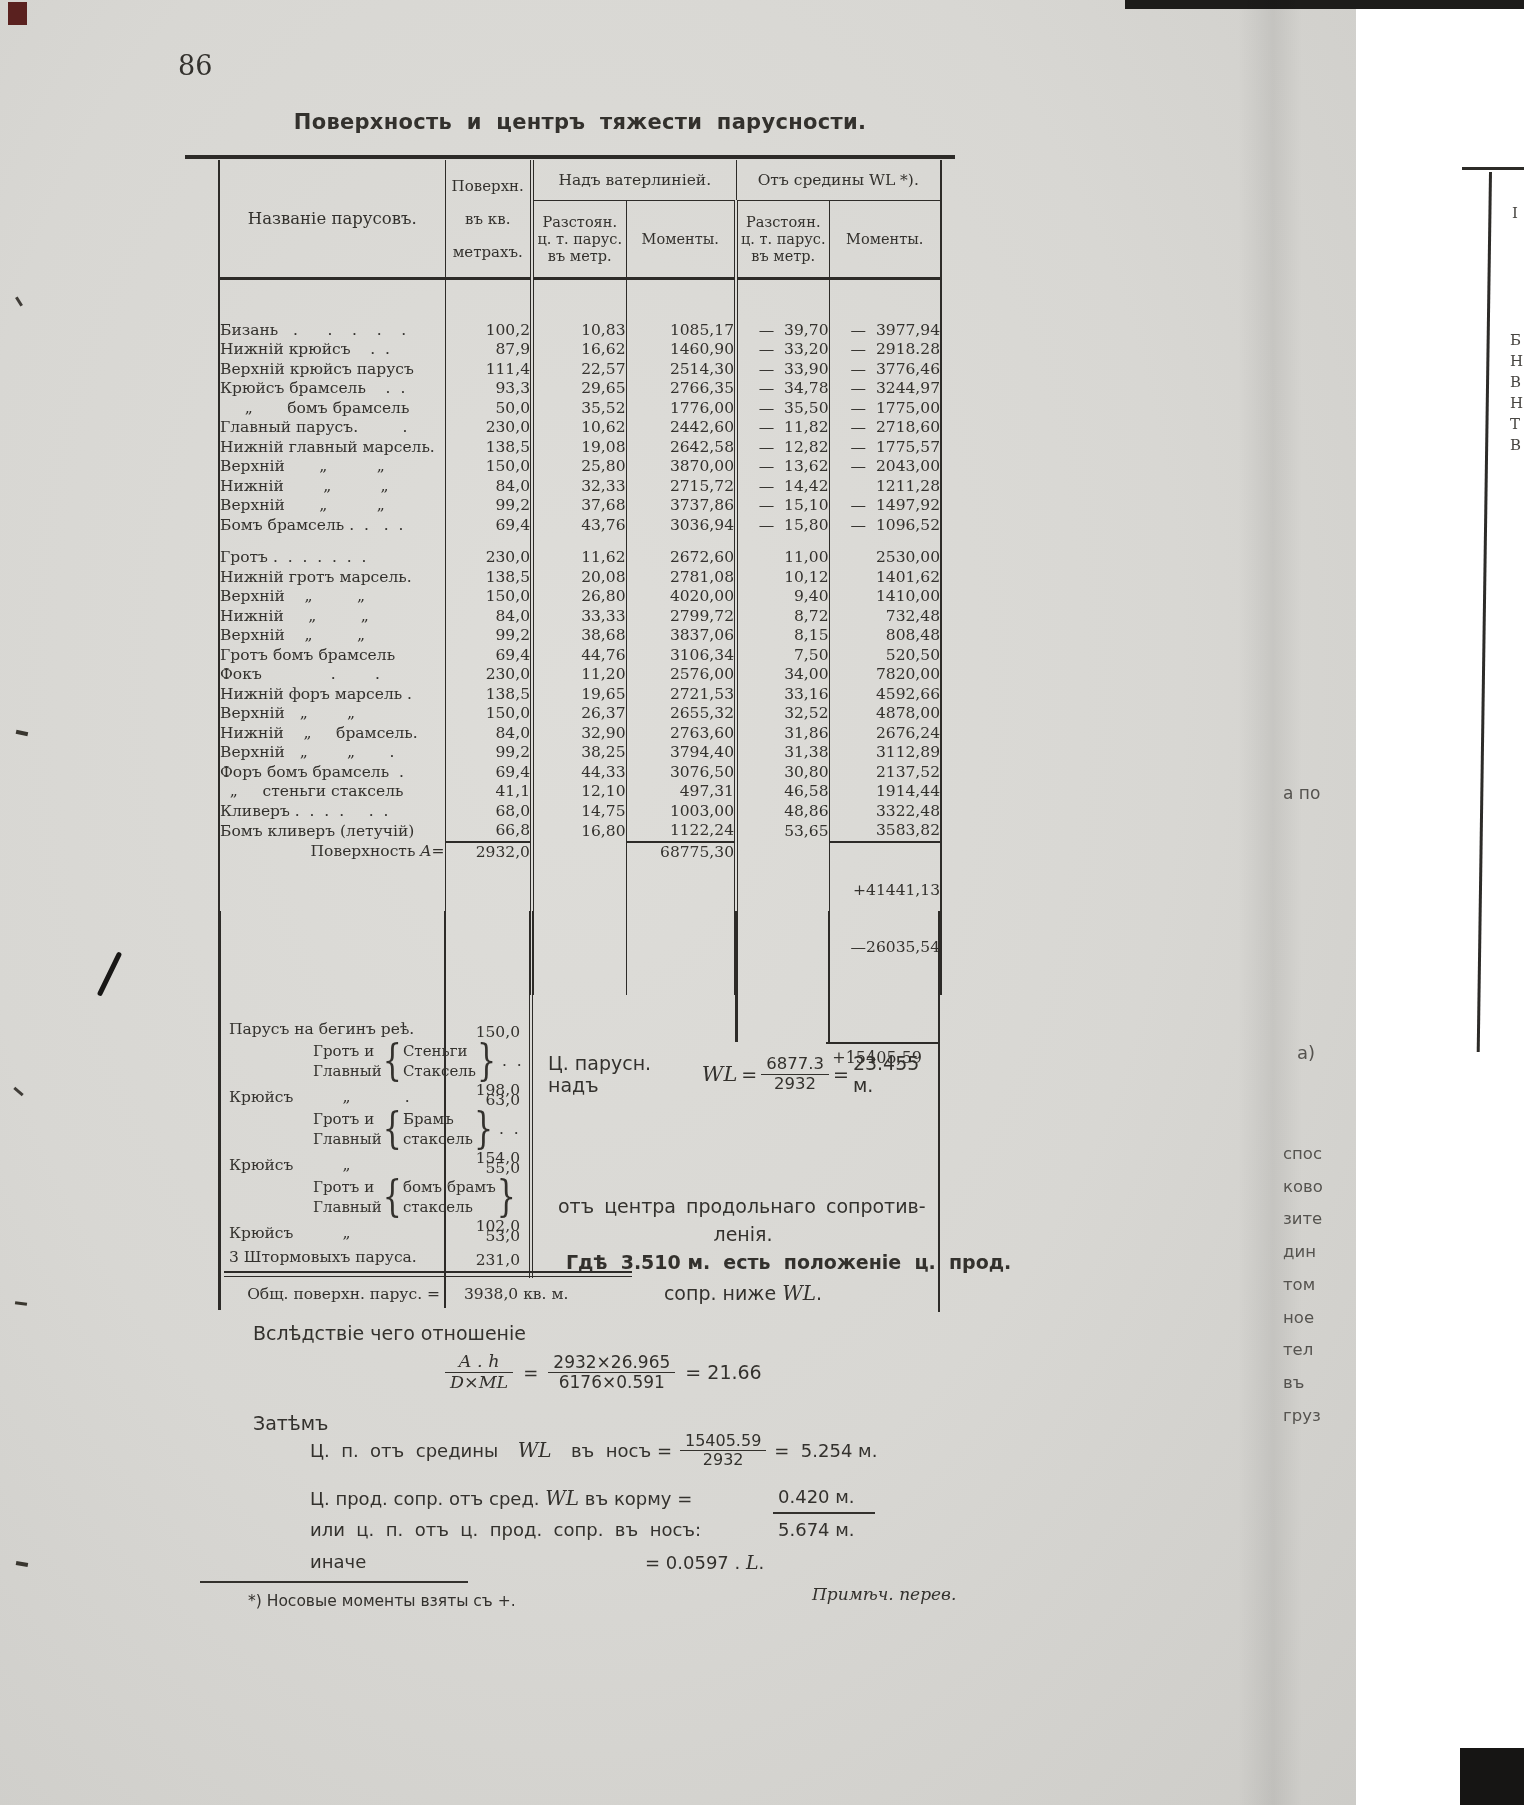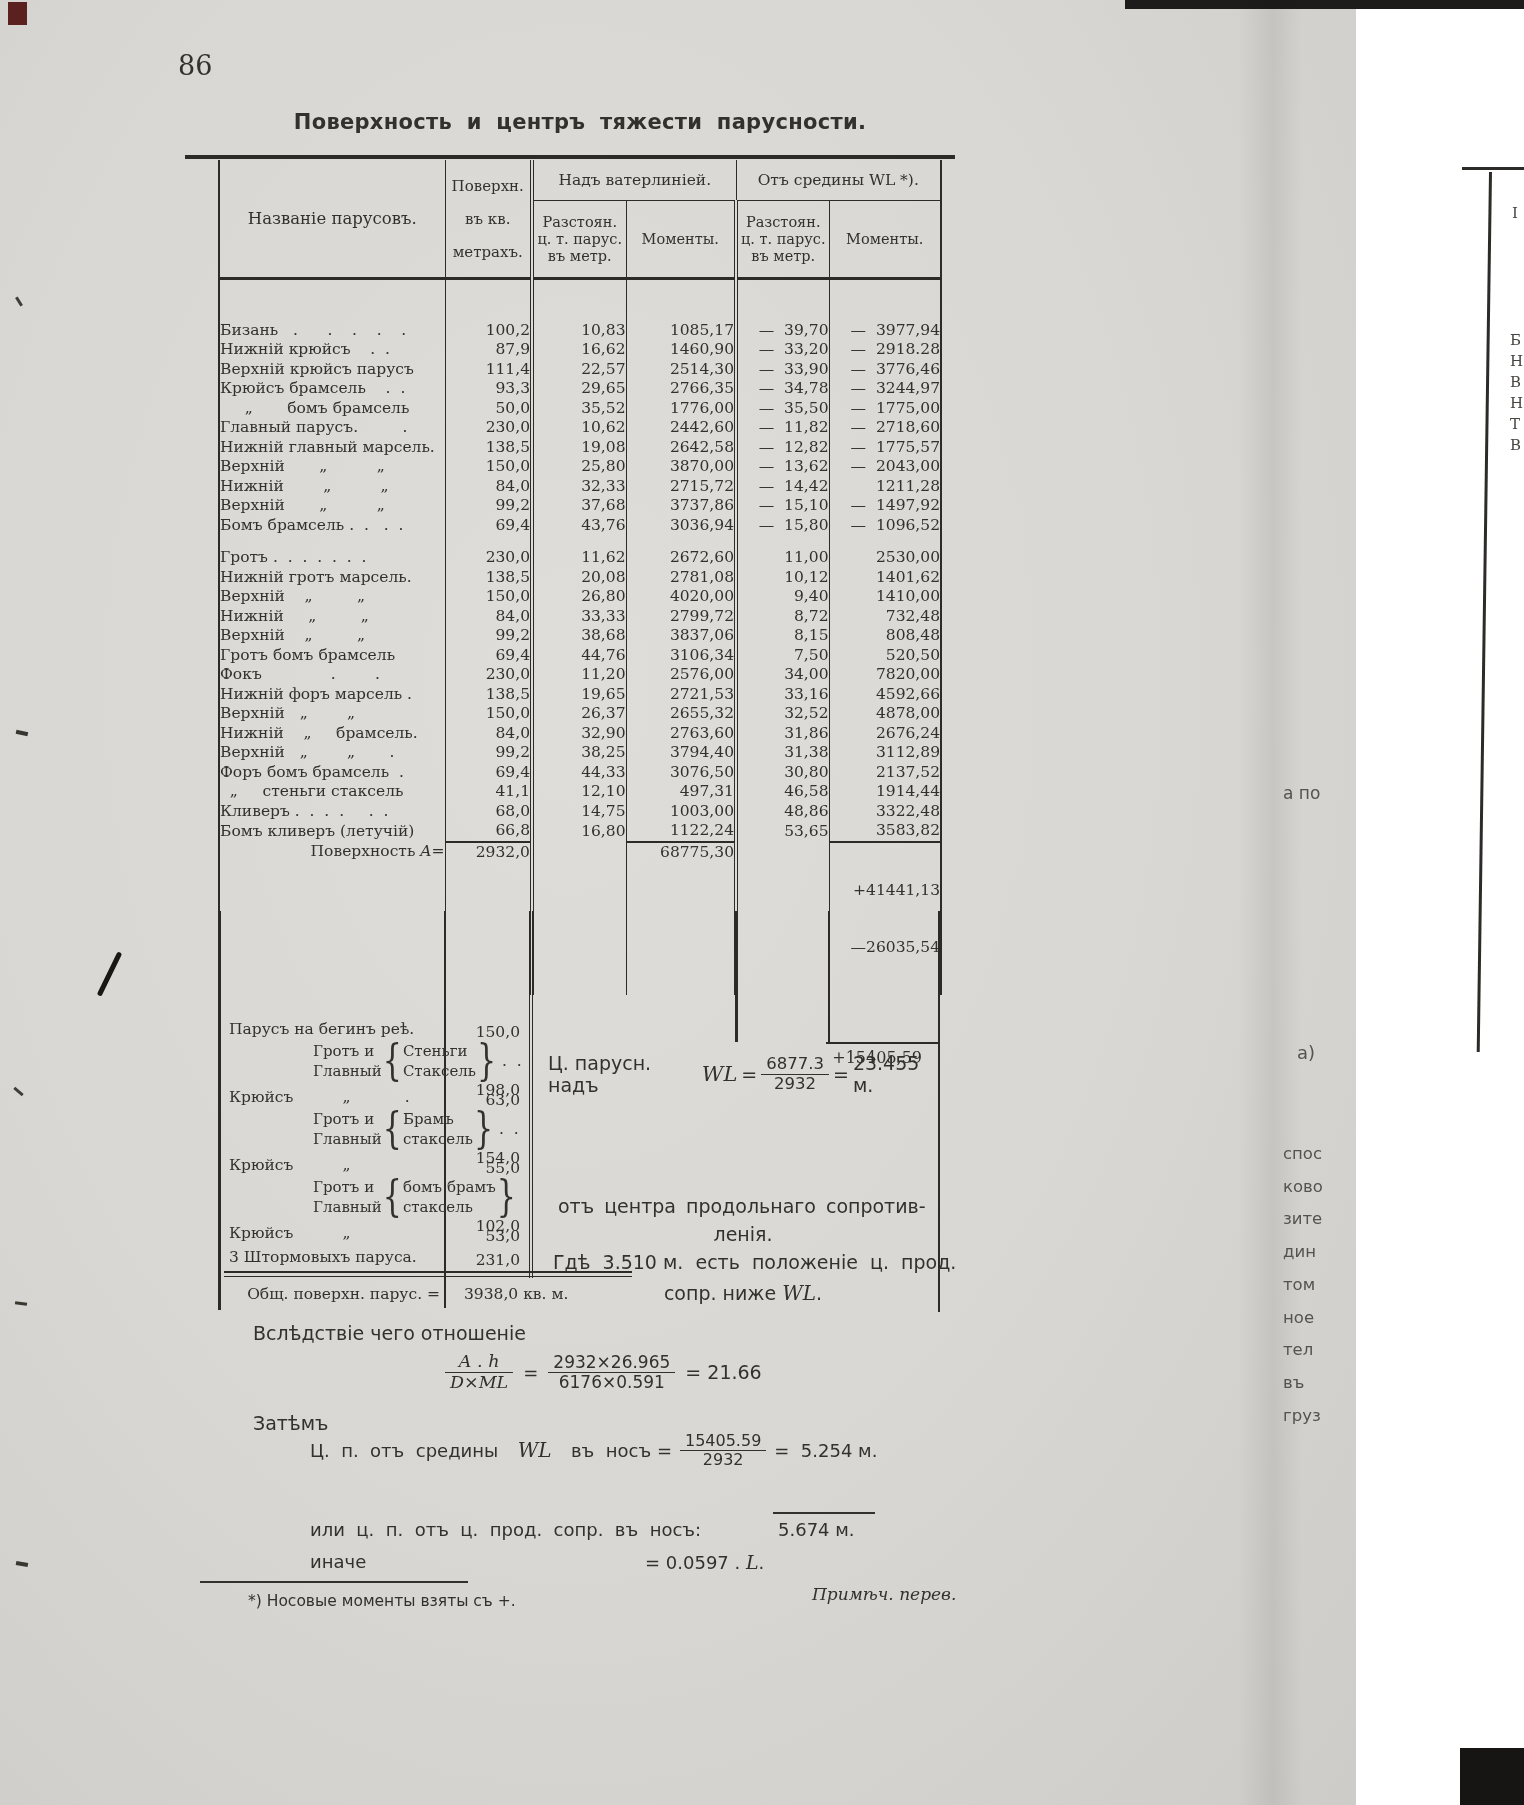--- a/index.html
+++ b/index.html
@@ -453,21 +453,21 @@
         <span class="top">6877.3</span>
         <span class="bot">2932</span>
       </span>
       <span>=</span>
       <span>23.455 м.</span>
     </div>
 
 
     <div class="abs san fm" style="left:340px;top:284px;width:382px;word-spacing:4px;">отъ центра продольнаго сопротив-</div>
     <div class="abs san fm" style="left:330px;top:312px;width:390px;text-align:center;">ленія.</div>
-    <div class="abs san fm" style="left:335px;top:340px;width:390px;white-space:pre;">Гдѣ  3.510 м.  есть  положеніе  ц.  прод.</div>
+    <div class="abs san fm" style="left:348px;top:340px;width:390px;white-space:pre;font-weight:bold;">Гдѣ  3.510 м.  есть  положеніе  ц.  прод.</div>
     <div class="abs san fm" style="left:330px;top:370px;width:390px;text-align:center;">
       <span>сопр. ниже </span><span class="mathv" style="font-size:20px;">WL</span><span>.</span>
     </div>
   </div>
 
   <div class="abs san" style="left:253px;top:1322px;font-size:19px;">Вслѣдствіе чего отношеніе</div>
 
   <div class="abs" style="left:445px;top:1352px;display:flex;align-items:center;gap:10px;">
     <span class="frac it" style="font-size:17.5px;">
       <span class="top">A . h</span>
@@ -487,20 +487,26 @@
     <span class="san" style="font-size:18px;white-space:pre;"><span>Ц.  п.  отъ  средины  </span></span>
     <span class="mathv" style="font-size:20px;">WL</span>
     <span class="san" style="font-size:18px;white-space:pre;">  въ  носъ =</span>
     <span class="frac san" style="font-size:16px;">
       <span class="top">15405.59</span>
       <span class="bot">2932</span>
     </span>
     <span class="san" style="font-size:18px;white-space:pre;">=  5.254 м.</span>
   </div>
 
+  <div class="abs" style="left:310px;top:1486px;width:580px;height:26px;">
+    <span class="san" style="font-size:18px;">
+      <span>Ц. прод. сопр. отъ сред. </span><span class="mathv" style="font-size:20px;">WL</span><span> въ корму =</span>
+    </span>
+    <span class="abs san" style="left:468px;top:0;font-size:18px;">0.420 м.</span>
+  </div>
   <div class="abs" style="left:773px;top:1512px;width:102px;height:1.8px;background:var(--ink);"></div>
   <div class="abs" style="left:310px;top:1519px;width:580px;height:26px;">
     <span class="san" style="font-size:18px;white-space:pre;">или  ц.  п.  отъ  ц.  прод.  сопр.  въ  носъ:</span>
     <span class="abs san" style="left:468px;top:0;font-size:18px;">5.674 м.</span>
   </div>
   <div class="abs" style="left:310px;top:1551px;width:580px;height:26px;">
     <span class="san" style="font-size:18px;">иначе</span>
     <span class="abs" style="left:335px;top:0;">
       <span class="san" style="font-size:18px;">= 0.0597 . </span><span class="mathv" style="font-size:19px;">L</span><span class="san" style="font-size:18px;">.</span>
     </span>

